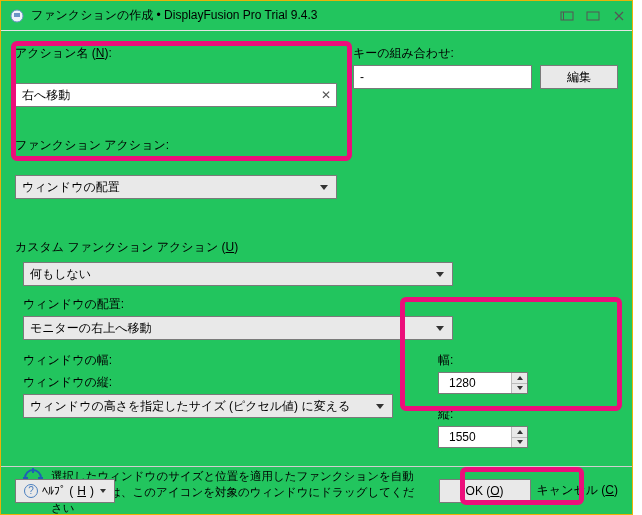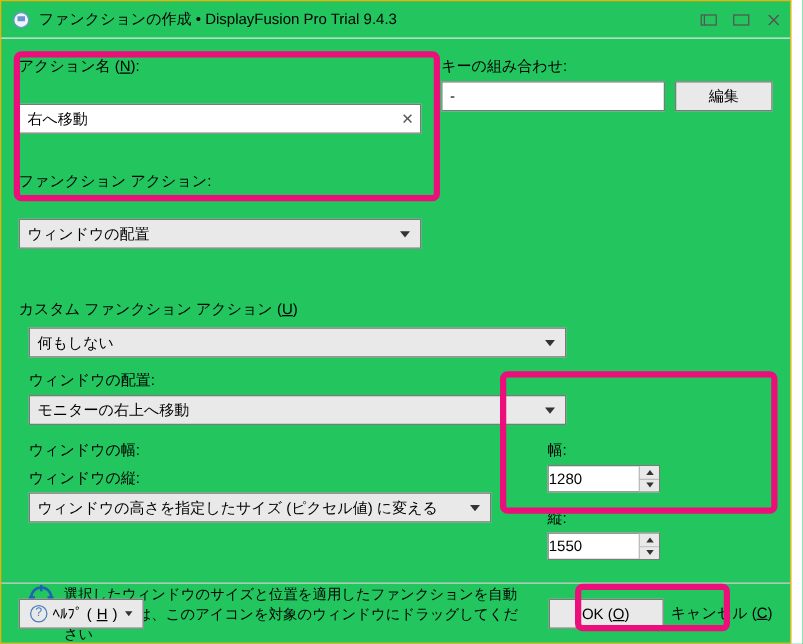--- a/index.html
+++ b/index.html
@@ -29,21 +29,21 @@
 
   .combo { height: 24px; border: 1px solid #7a7a7a; background: #e9e9e9; padding: 0 22px 0 6px; font-size: 12px; width: 100%; position: relative; display: flex; align-items: center; cursor: default; }
   .combo::after { content: ""; position: absolute; right: 8px; top: 50%; margin-top: -2px; border-left: 4px solid transparent; border-right: 4px solid transparent; border-top: 5px solid #333; }
 
   .btn { height: 24px; min-width: 72px; border: 1px solid #7a7a7a; background: #e9e9e9; font-size: 12px; padding: 0 26px; cursor: default; }
 
   .section-hdr { margin: 20px 0 6px 0; }
   .indent { margin-left: 8px; }
 
   .spin-wrap { position: relative; width: 90px; }
-  .spin { height: 22px; width: 100%; border: 1px solid #7a7a7a; padding: 0 18px 0 0; font-size: 12px; }
+  .spin { height: 22px; width: 100%; border: 1px solid #7a7a7a; padding: 0 18px 0 10px; font-size: 12px; }
   .spin-btns { position: absolute; right: 1px; top: 1px; bottom: 1px; width: 16px; display: flex; flex-direction: column; }
   .spin-btns div { flex: 1; background: #e9e9e9; border-left: 1px solid #bbb; display: flex; align-items: center; justify-content: center; }
   .spin-btns div:first-child { border-bottom: 1px solid #bbb; }
   .arr-up { border-left: 3px solid transparent; border-right: 3px solid transparent; border-bottom: 4px solid #333; }
   .arr-dn { border-left: 3px solid transparent; border-right: 3px solid transparent; border-top: 4px solid #333; }
 
   .tip-row { display: flex; gap: 8px; margin-top: 10px; align-items: flex-start; }
   .tip-icon { flex: 0 0 auto; width: 20px; height: 20px; }
   .tip-text { font-size: 11.5px; color: #000; line-height: 1.4; max-width: 370px; }
 

